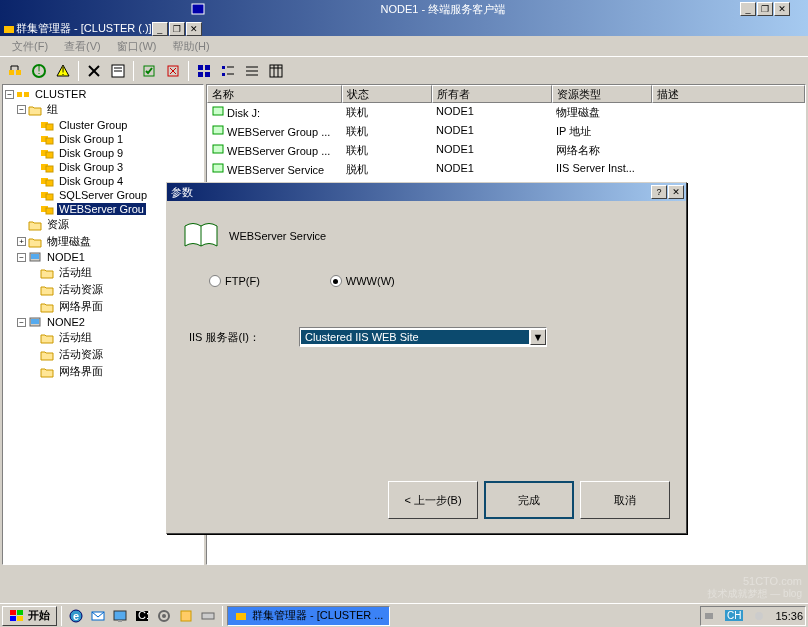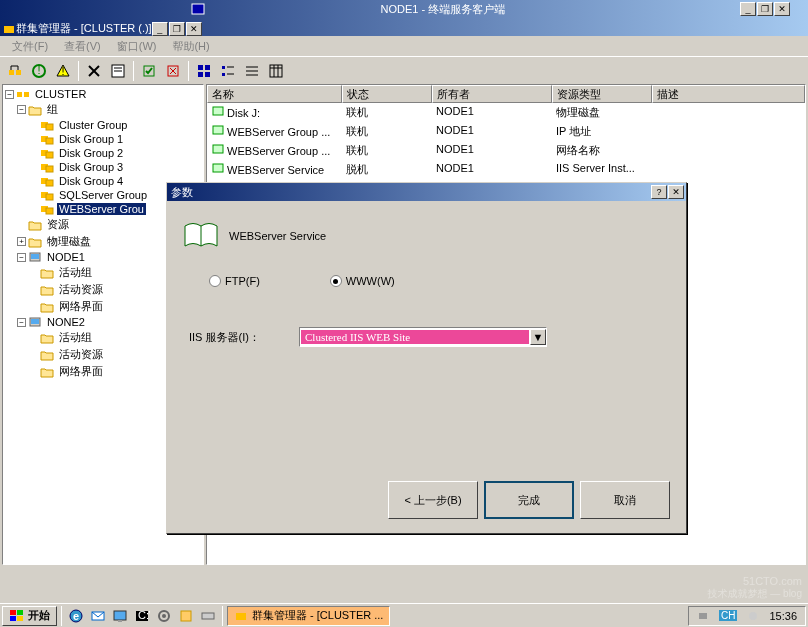--- a/index.html
+++ b/index.html
@@ -46,30 +46,30 @@
 .dlg-body { padding: 20px 16px; position: relative; height: calc(100% - 18px); }
 .service-header { display: flex; align-items: center; gap: 10px; margin-bottom: 24px; }
 .book-icon { width: 36px; height: 30px; }
 .radio-row { display: flex; gap: 70px; margin-left: 26px; margin-bottom: 40px; }
 .radio-item { display: flex; align-items: center; gap: 4px; }
 .radio-btn { width: 12px; height: 12px; border-radius: 50%; border: 1px solid #808080; background: white; display: flex; align-items: center; justify-content: center; }
 .radio-dot { width: 5px; height: 5px; border-radius: 50%; background: black; }
 .field-row { display: flex; align-items: center; margin-left: 6px; }
 .field-label { width: 110px; }
 .combo { width: 248px; height: 20px; border: 1px solid; border-color: #808080 #fff #fff #808080; background: white; display: flex; align-items: center; }
-.combo-text { flex: 1; background: #ec4899; color: white; padding: 1px 4px; margin: 1px; font-family: Liberation Serif, serif; }
+.combo-text { flex: 1; background: #0c4a6e; color: white; padding: 1px 4px; margin: 1px; }
 .combo-btn { width: 16px; height: 16px; background: #d4d0c8; border: 1px solid; border-color: #fff #404040 #404040 #fff; display: flex; align-items: center; justify-content: center; }
 .dlg-btns { position: absolute; bottom: 14px; right: 16px; display: flex; gap: 6px; }
 .dlg-btn { width: 90px; height: 38px; background: #d4d0c8; border: 1px solid; border-color: #fff #404040 #404040 #fff; cursor: pointer; }
 
 .taskbar { position: absolute; bottom: 0; left: 0; right: 0; height: 24px; background: #d4d0c8; border-top: 1px solid #fff; display: flex; align-items: center; padding: 1px 2px; gap: 2px; }
 .start-btn { height: 20px; padding: 0 6px; border: 1px solid; border-color: #fff #404040 #404040 #fff; display: flex; align-items: center; gap: 3px; font-weight: bold; cursor: pointer; }
 .ql-btn { width: 20px; height: 20px; display: flex; align-items: center; justify-content: center; cursor: pointer; }
-.task-btn { height: 20px; padding: 0 6px; border: 1px solid; border-color: #808080 #fff #fff #808080; display: flex; align-items: center; gap: 4px; background: #fdba74; cursor: pointer; min-width: 160px; }
-.tray { margin-left: auto; height: 20px; border: 1px solid; border-color: #808080 #fff #fff #808080; padding: 0 8px; display: flex; align-items: center; gap: 10px; }
+.task-btn { height: 20px; padding: 0 6px; border: 1px solid; border-color: #808080 #fff #fff #808080; display: flex; align-items: center; gap: 4px; background: #3b82f6; cursor: pointer; min-width: 160px; }
+.tray { margin-left: auto; height: 20px; border: 1px solid; border-color: #808080 #fff #fff #808080; padding: 0 2px; display: flex; align-items: center; gap: 10px; }
 
 .watermark { position: absolute; bottom: 28px; right: 6px; color: rgba(255,255,255,0.35); font-size: 22px; font-family: Arial; pointer-events: none; text-align: right; line-height: 1; }
 .watermark small { font-size: 10px; display: block; }
 
 svg { display: block; }
 </style>
 </head>
 <body>
 
 <div class="outer-window">
@@ -236,21 +236,21 @@
             <span class="tree-label">Disk Group 1</span>
           </div>
         <div class="tree-node indent-2">
             <span class="tree-spacer"></span>
             <span class="folder-icon">
               <svg width="14" height="12">
                 <rect x="1" y="3" width="7" height="6" fill="#ffbf00"></rect>
                 <rect x="6" y="5" width="7" height="6" fill="#ffbf00" stroke="#c90"></rect>
               </svg>
             </span>
-            <span class="tree-label">Disk Group 2</span>
+            <span class="tree-label">Disk Group 9</span>
           </div>
         <div class="tree-node indent-2">
             <span class="tree-spacer"></span>
             <span class="folder-icon">
               <svg width="14" height="12">
                 <rect x="1" y="3" width="7" height="6" fill="#ffbf00"></rect>
                 <rect x="6" y="5" width="7" height="6" fill="#ffbf00" stroke="#c90"></rect>
               </svg>
             </span>
             <span class="tree-label">Disk Group 3</span>

